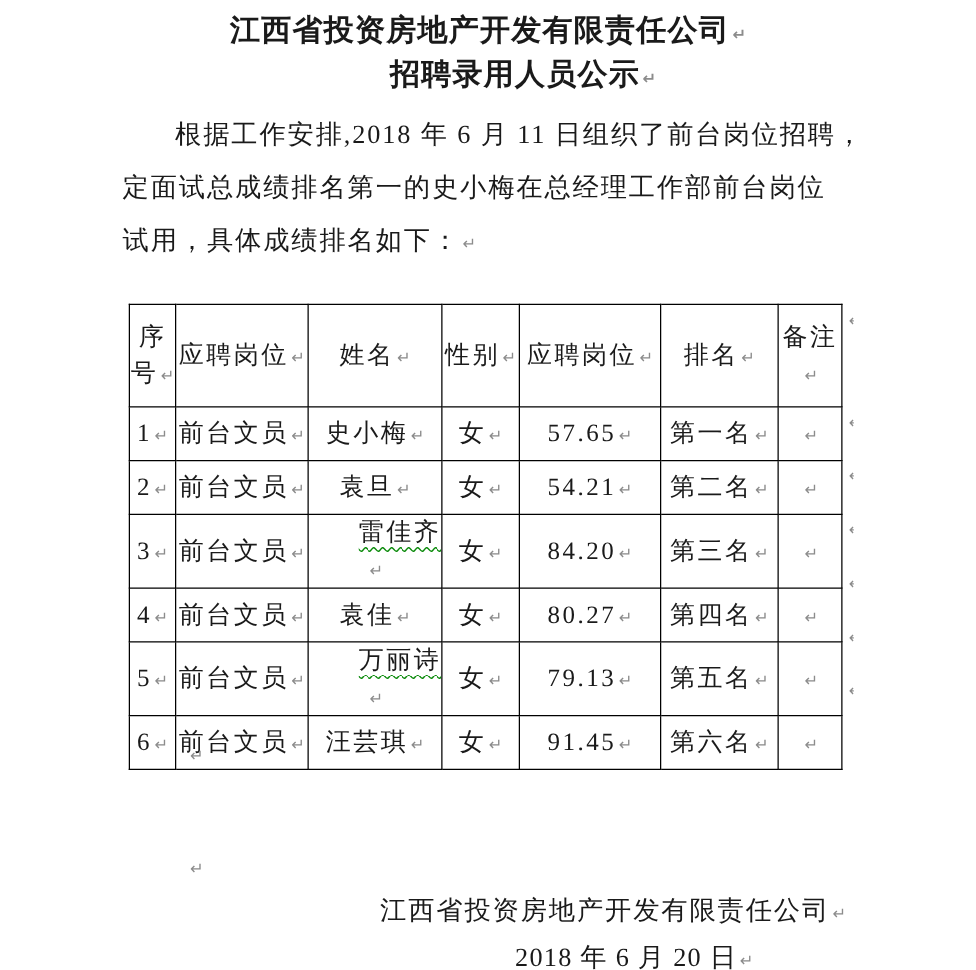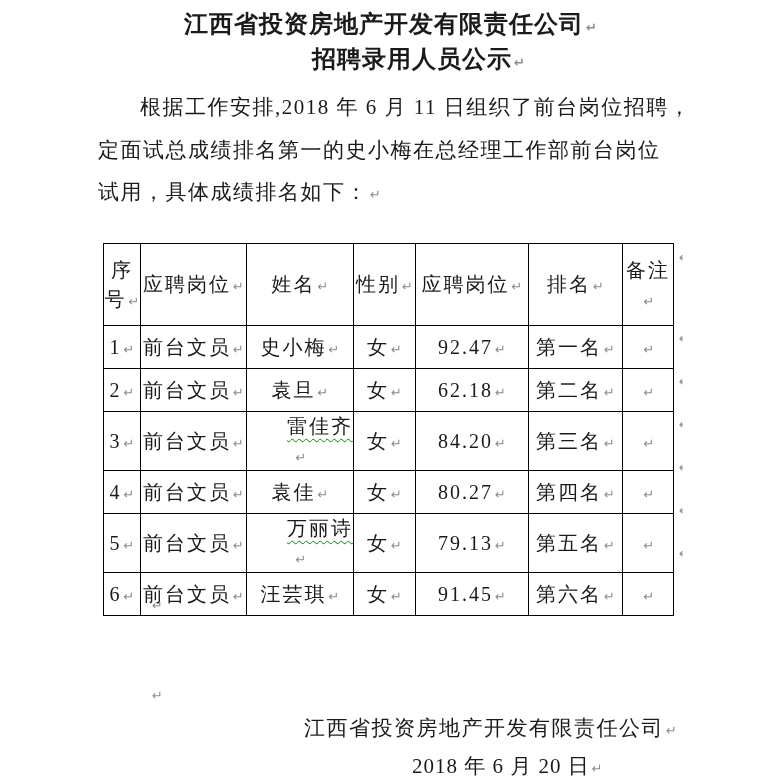--- a/index.html
+++ b/index.html
@@ -101,30 +101,30 @@
         <th><span>排名</span><span class="mark">↵</span></th>
         <th><span>备注</span><span class="mark">↵</span></th>
       </tr>
     </thead>
     <tbody>
         <tr>
           <td><span>1</span><span class="mark">↵</span></td>
           <td><span>前台文员</span><span class="mark">↵</span></td>
           <td><span>史小梅</span><span class="mark">↵</span></td>
           <td><span>女</span><span class="mark">↵</span></td>
-          <td><span>92.47</span><span class="mark">↵</span></td>
+          <td><span>57.65</span><span class="mark">↵</span></td>
           <td><span>第一名</span><span class="mark">↵</span></td>
           <td><span></span><span class="mark">↵</span></td>
         </tr>
         <tr>
           <td><span>2</span><span class="mark">↵</span></td>
           <td><span>前台文员</span><span class="mark">↵</span></td>
           <td><span>袁旦</span><span class="mark">↵</span></td>
           <td><span>女</span><span class="mark">↵</span></td>
-          <td><span>62.18</span><span class="mark">↵</span></td>
+          <td><span>54.21</span><span class="mark">↵</span></td>
           <td><span>第二名</span><span class="mark">↵</span></td>
           <td><span></span><span class="mark">↵</span></td>
         </tr>
         <tr>
           <td><span>3</span><span class="mark">↵</span></td>
           <td><span>前台文员</span><span class="mark">↵</span></td>
           <td><span class="squiggle">雷佳齐</span><span class="mark">↵</span></td>
           <td><span>女</span><span class="mark">↵</span></td>
           <td><span>84.20</span><span class="mark">↵</span></td>
           <td><span>第三名</span><span class="mark">↵</span></td>

